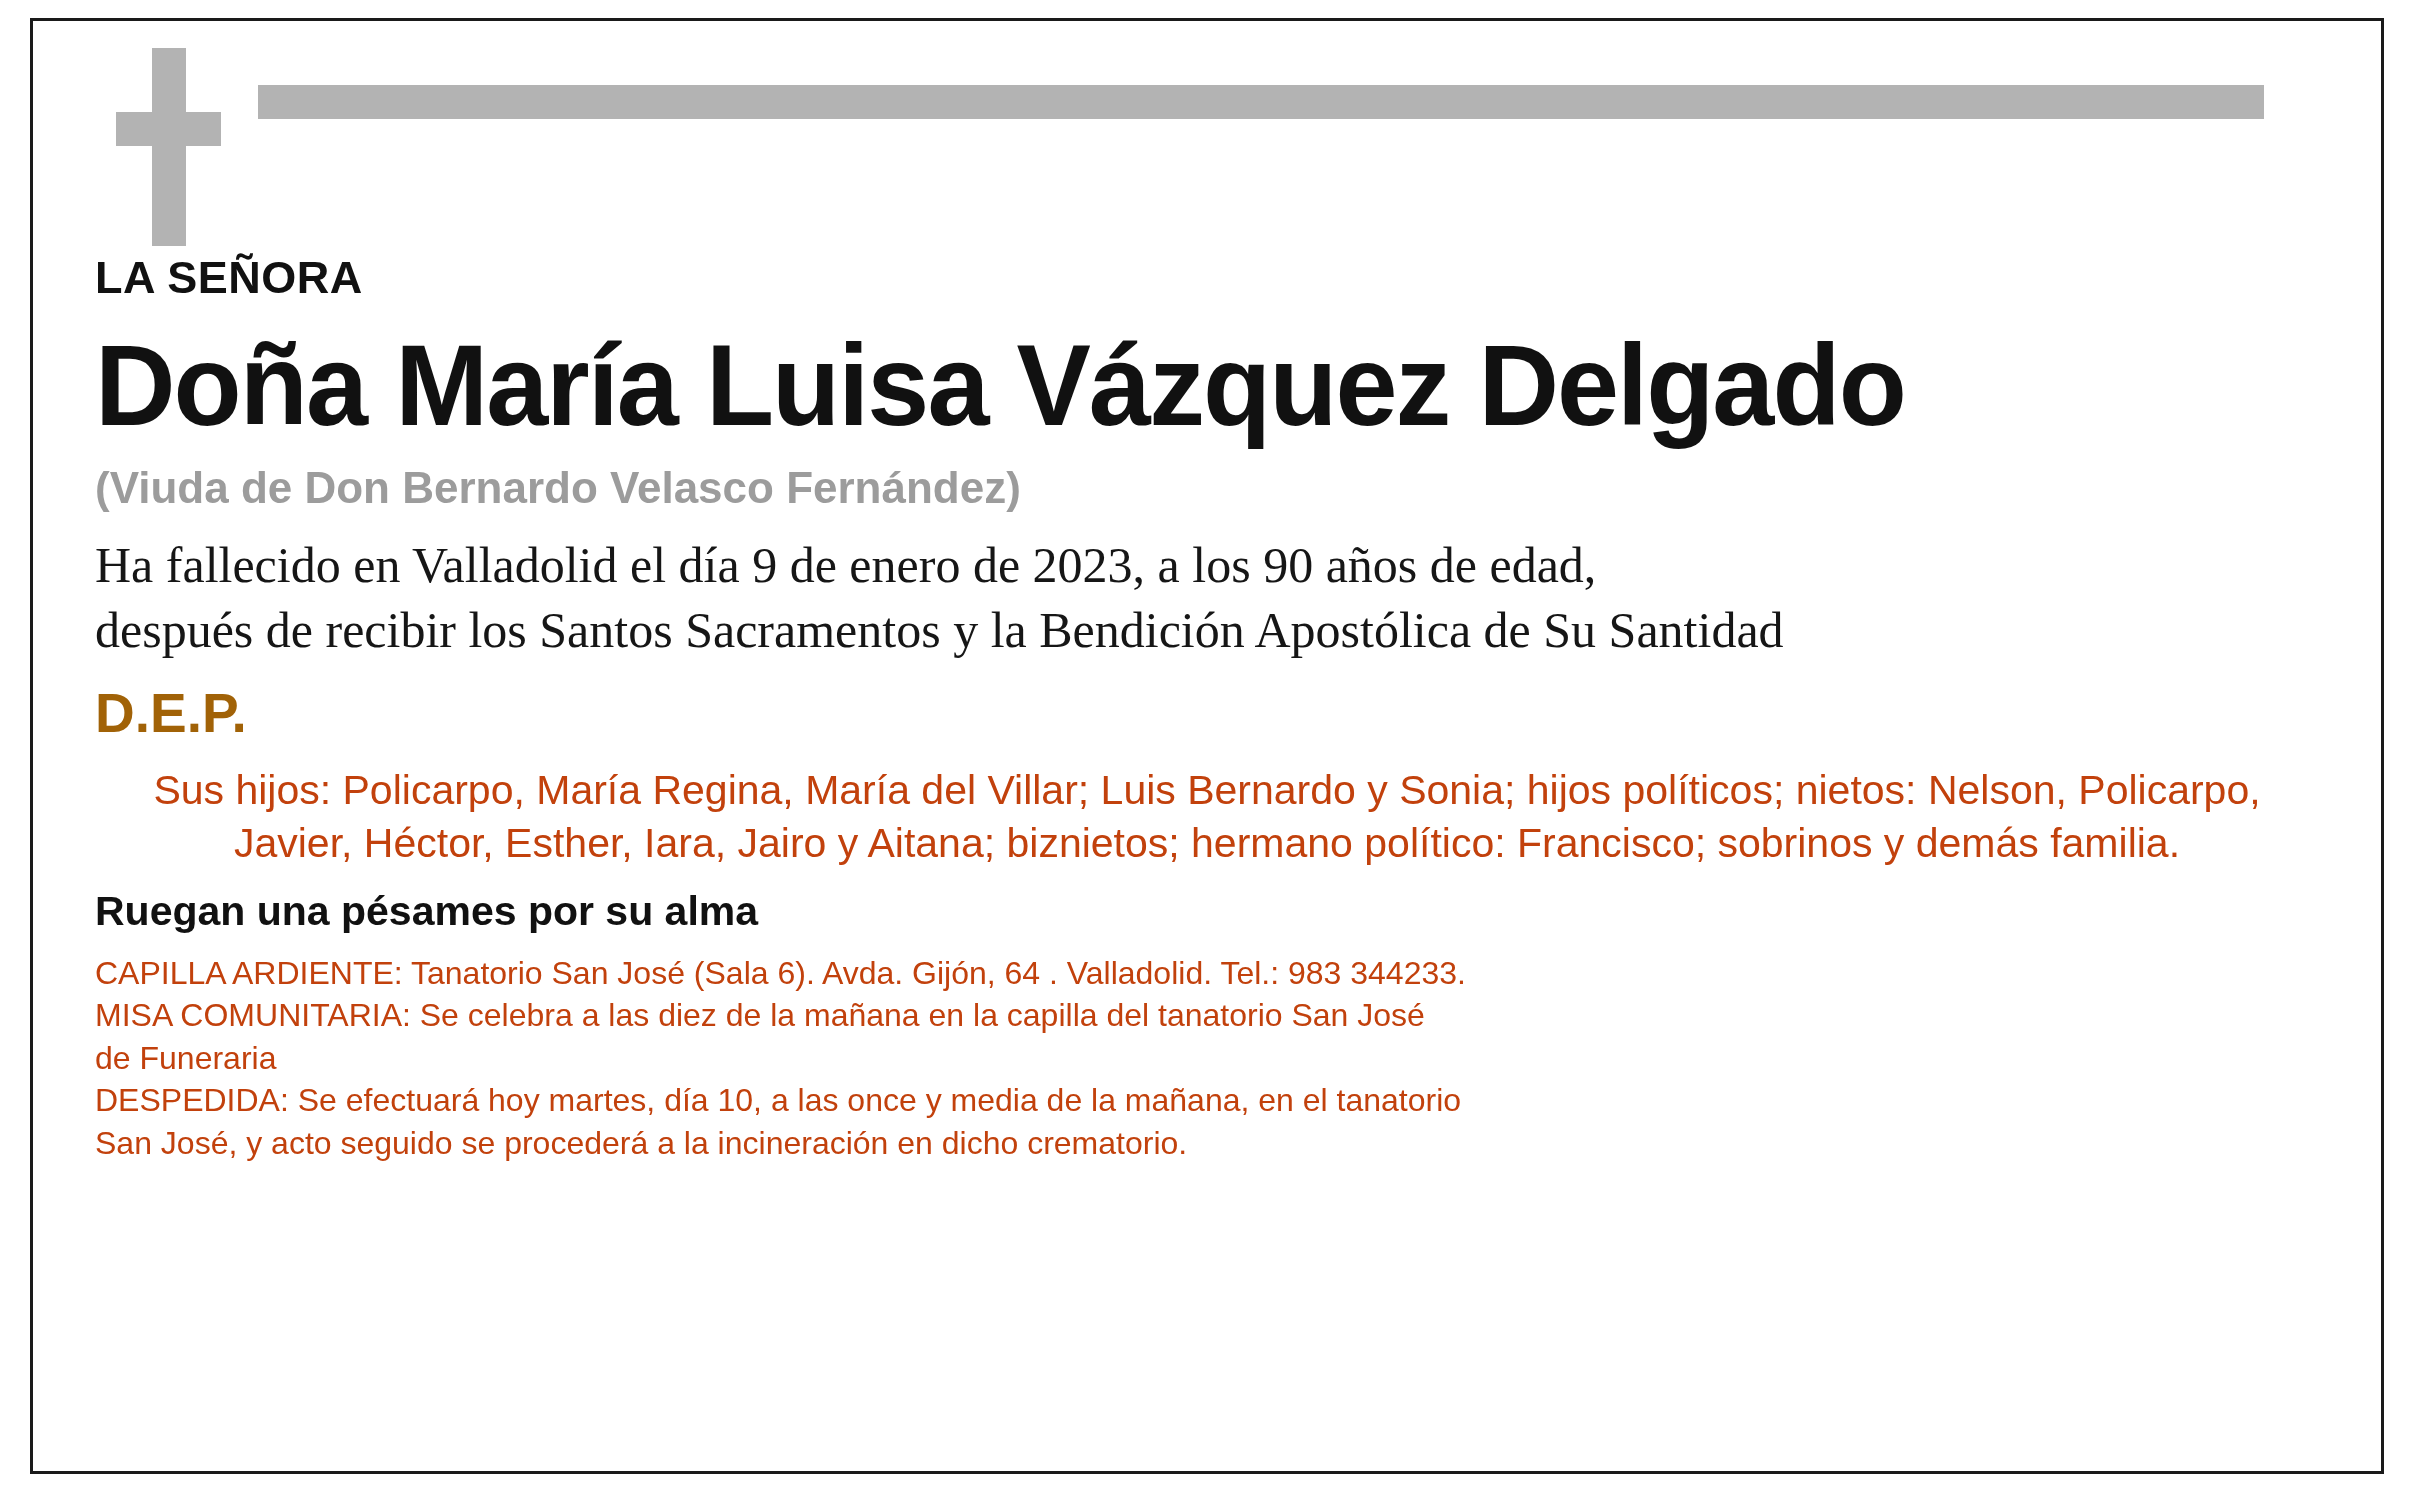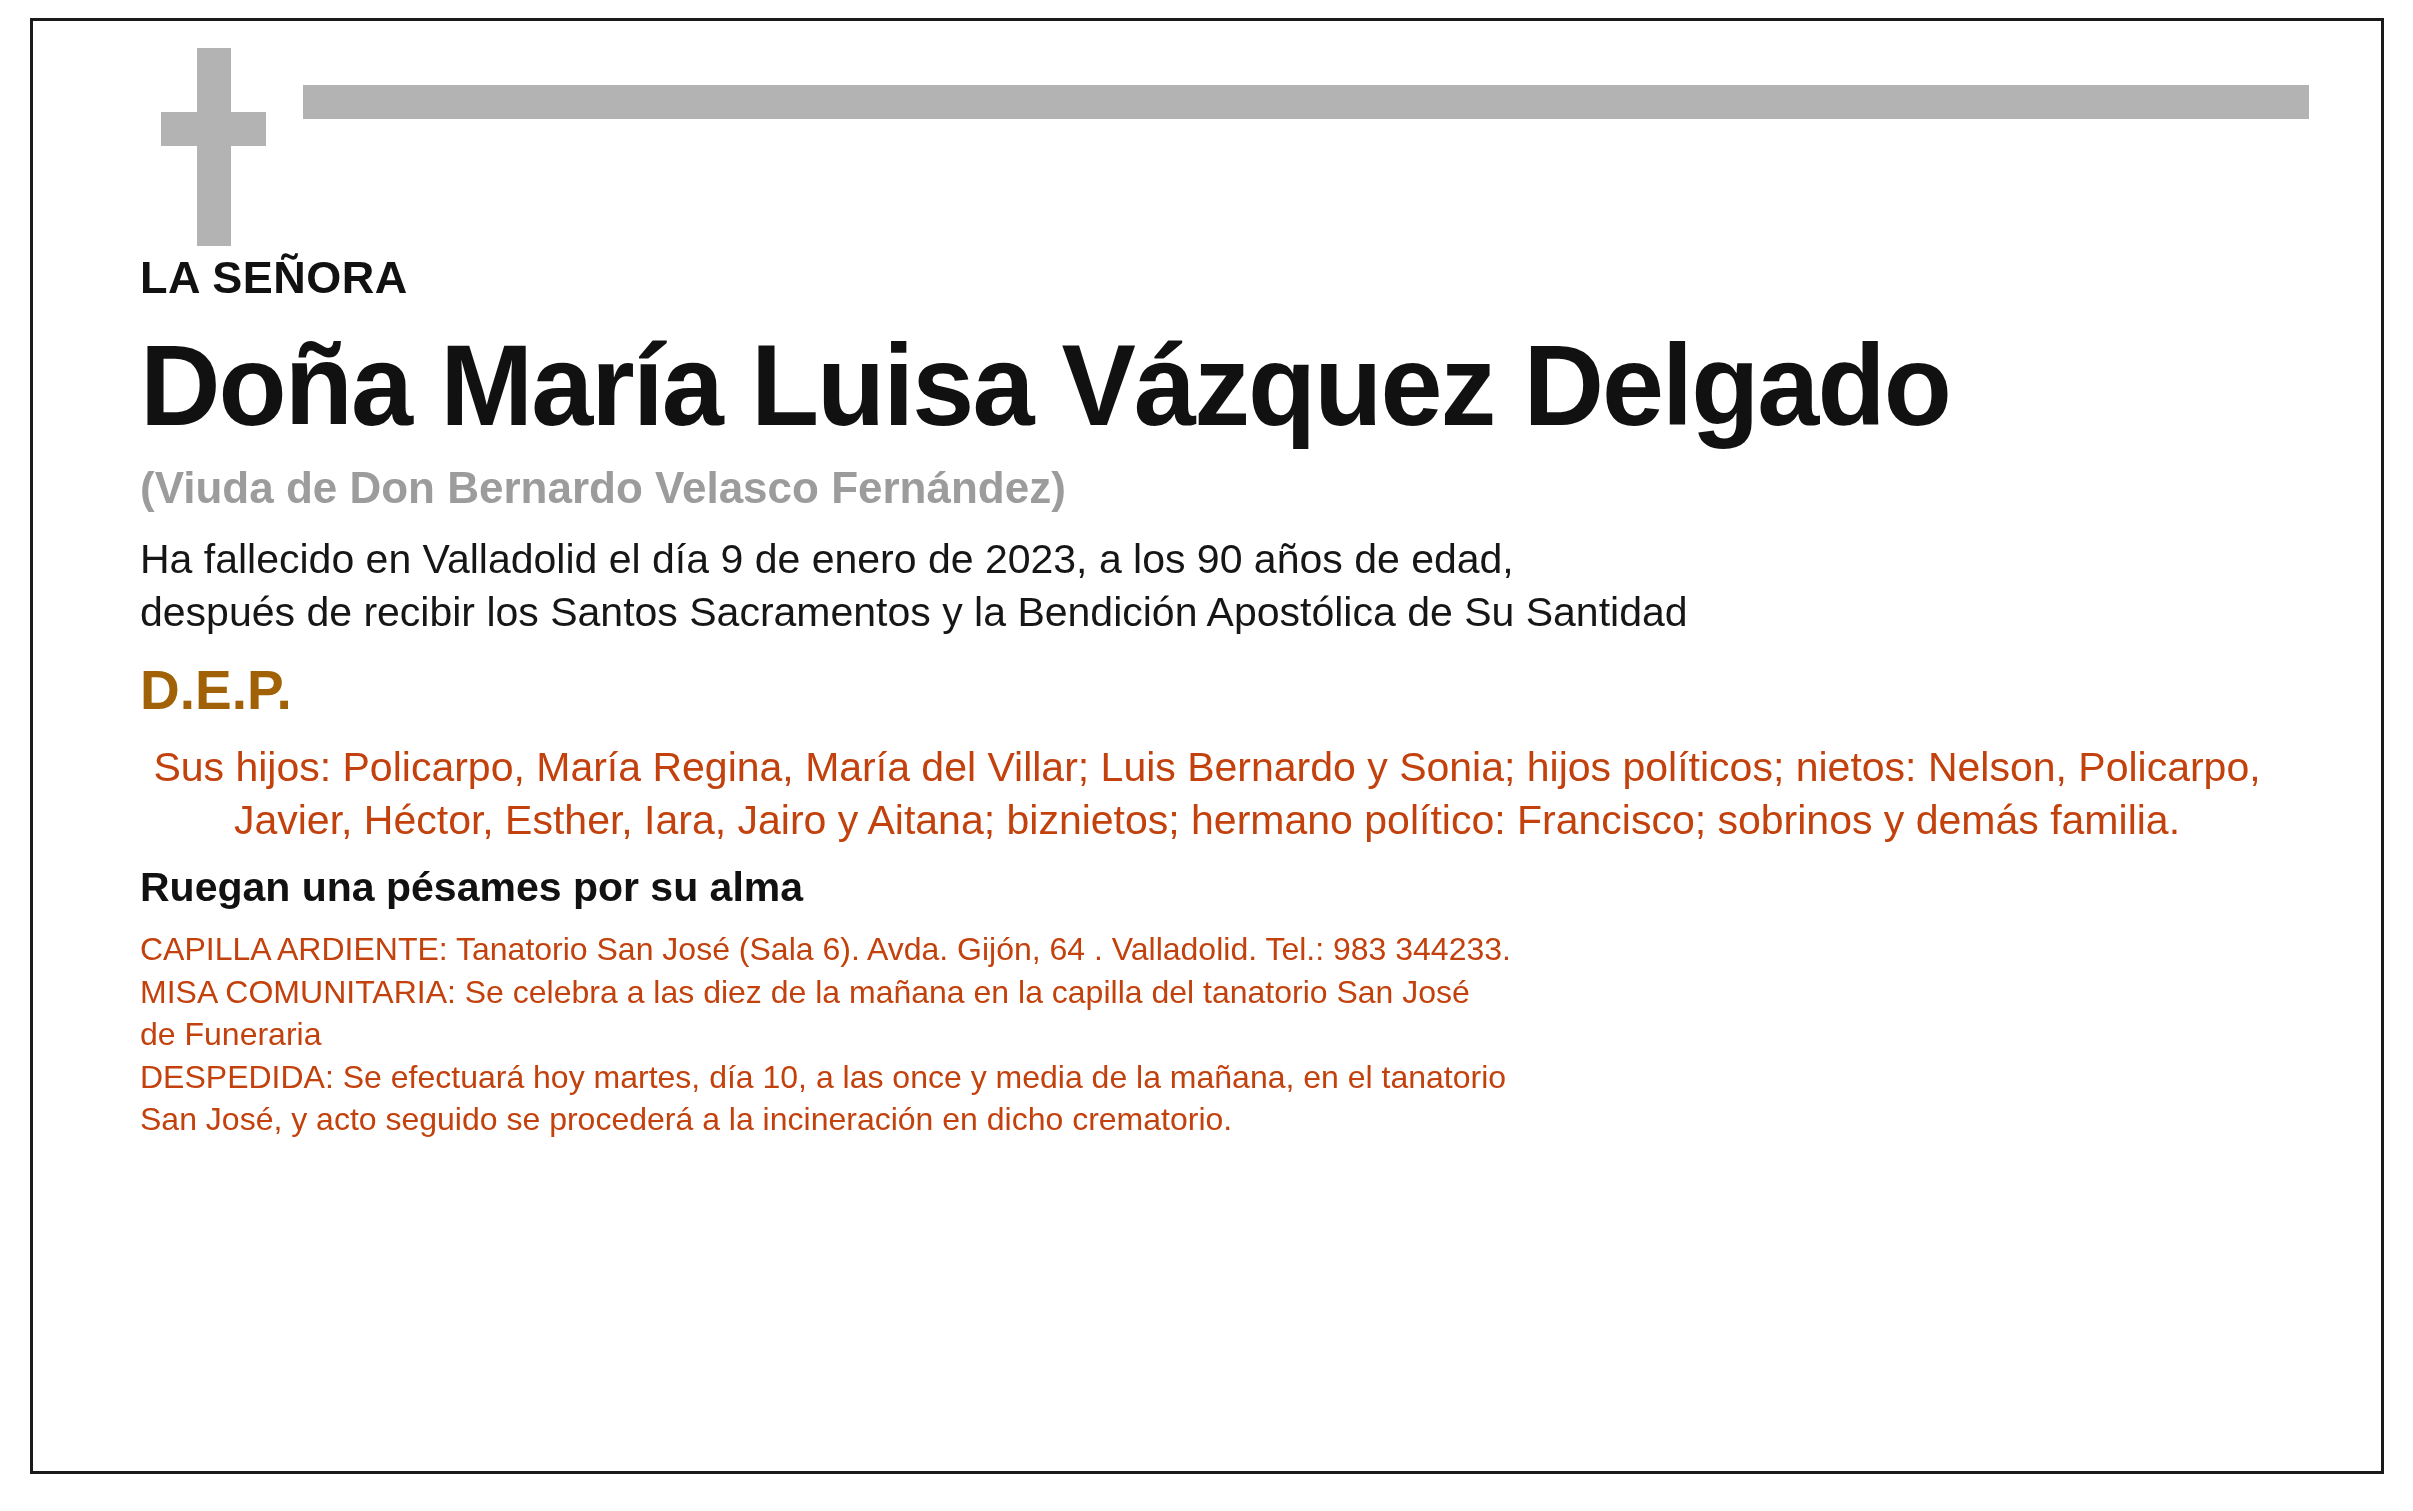--- a/index.html
+++ b/index.html
@@ -29,21 +29,21 @@
     border: 3px solid #1a1a1a;
     background: #ffffff;
     box-sizing: border-box;
   }
   .inner {
     position: absolute;
     left: 0;
     top: 0;
     right: 0;
     bottom: 0;
-    padding: 0 107px;
+    padding: 0 62px;
     box-sizing: border-box;
     border-radius: 29px;
   }
   
   .header {
     position: relative;
     height: 233px;
   }
   .cross {
     position: absolute;
@@ -97,24 +97,25 @@
     transform-origin: left center;
   }
   .spouse {
     font-size: 44px;
     font-weight: bold;
     color: #9c9c9c;
     line-height: 1.2;
     margin: 15px 0 8px 0;
   }
   .para {
-    font-size: 41px;
+    font-size: 50px;
     color: #161616;
     line-height: 1.30;
     margin: 18px 0 0 0;
+    font-family: Liberation Serif, serif;
   }
   .dep {
     font-size: 55px;
     font-weight: bold;
     color: #a16207;
     margin: 18px 0 0 0;
   }
   .family {
     font-size: 41px;
     color: #c2410c;

